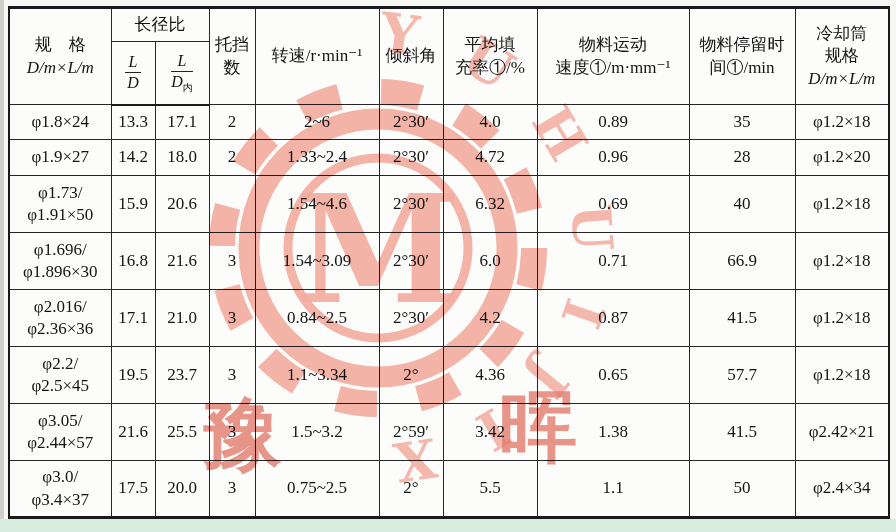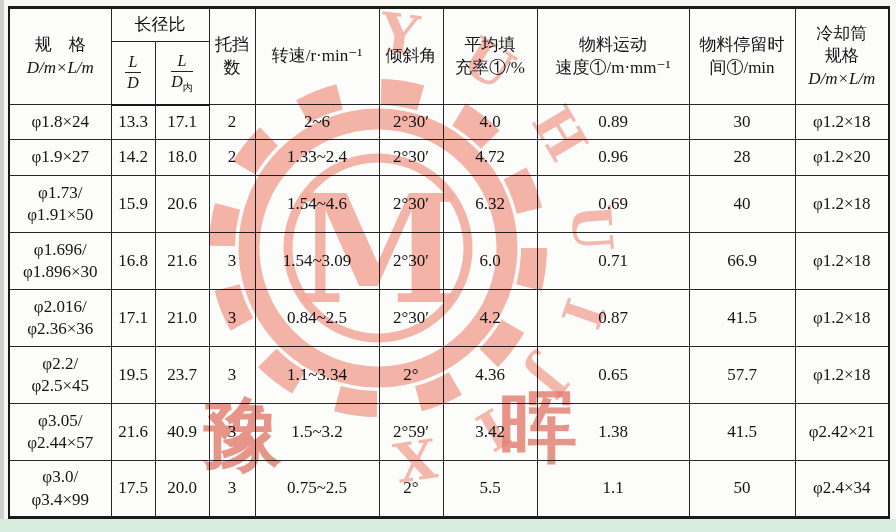--- a/index.html
+++ b/index.html
@@ -105,21 +105,21 @@
           <td>
             <div>φ1.8×24</div>
           </td>
           <td>13.3</td>
           <td>17.1</td>
           <td>2</td>
           <td>2~6</td>
           <td>2°30′</td>
           <td>4.0</td>
           <td>0.89</td>
-          <td>30</td>
+          <td>35</td>
           <td>φ1.2×18</td>
         </tr>
         <tr>
           <td>
             <div>φ1.9×27</div>
           </td>
           <td>14.2</td>
           <td>18.0</td>
           <td>2</td>
           <td>1.33~2.4</td>
@@ -188,33 +188,33 @@
           <td>0.65</td>
           <td>57.7</td>
           <td>φ1.2×18</td>
         </tr>
         <tr>
           <td>
             <div>φ3.05/</div>
             <div>φ2.44×57</div>
           </td>
           <td>21.6</td>
-          <td>40.9</td>
+          <td>25.5</td>
           <td>3</td>
           <td>1.5~3.2</td>
           <td>2°59′</td>
           <td>3.42</td>
           <td>1.38</td>
           <td>41.5</td>
           <td>φ2.42×21</td>
         </tr>
         <tr>
           <td>
             <div>φ3.0/</div>
-            <div>φ3.4×99</div>
+            <div>φ3.4×37</div>
           </td>
           <td>17.5</td>
           <td>20.0</td>
           <td>3</td>
           <td>0.75~2.5</td>
           <td>2°</td>
           <td>5.5</td>
           <td>1.1</td>
           <td>50</td>
           <td>φ2.4×34</td>

